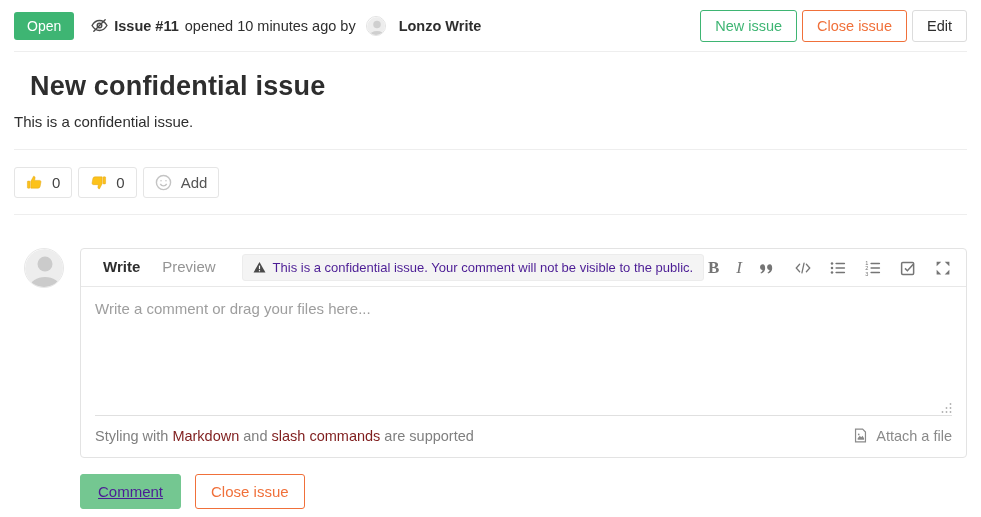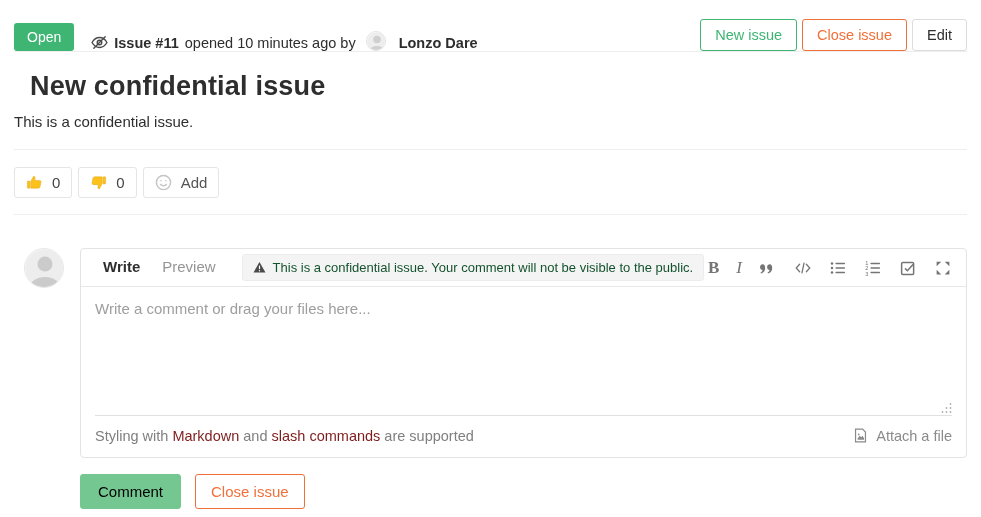--- a/index.html
+++ b/index.html
@@ -7,21 +7,21 @@
   body {
     font-family: "Liberation Sans", sans-serif;
     color: #2e2e2e;
     background: #fff;
     overflow: hidden;
   }
   .page { padding: 0 14px; }
 
   
   .issue-header {
-    display: flex; align-items: flex-end;
+    display: flex; align-items: center;
     height: 52px;
     border-bottom: 1px solid #eeeeee;
   }
   .badge-open {
     background: #3eb573; color: #fff;
     font-size: 14px; padding: 6px 13px;
     border-radius: 3px; border: none; cursor: default;
   }
   .confidential-icon { margin-left: 17px; display: inline-flex; align-items: center; }
   .hdr-text { font-size: 14.5px; margin-left: 6px; }
@@ -73,21 +73,21 @@
   }
   .tab {
     font-size: 15px; color: #959595; background: none; border: none;
     padding: 0 8px; height: 46px; cursor: pointer; font-family: inherit;
     border-bottom: 3px solid transparent; margin-right: 6px;
   }
   .tab.active { color: #2e2e2e; font-weight: bold; border-bottom-color: #2e7cd1; }
   .warning-pill {
     display: inline-flex; align-items: center; gap: 7px;
     background: #f4f4f4; border: 1px solid #ececec; border-radius: 3px;
-    padding: 5px 10px; font-size: 13px; color: #14532d; margin-left: 12px;
+    padding: 5px 10px; font-size: 13px; color: #4c1d95; margin-left: 12px;
     white-space: nowrap;
   }
   .md-toolbar { margin-left: auto; display: flex; align-items: center; gap: 17px; }
   .tb-icon {
     background: none; border: none; cursor: pointer; color: #757575;
     display: inline-flex; align-items: center; justify-content: center;
     font-family: inherit; padding: 0;
   }
   .tb-bold { font-weight: bold; font-size: 17px; font-family: "Liberation Serif", serif; }
   .tb-italic { font-style: italic; font-size: 17px; font-family: "Liberation Serif", serif; }
@@ -104,23 +104,23 @@
   .form-foot { display: flex; align-items: center; padding: 11px 14px 13px; }
   .foot-hint { font-size: 14.5px; color: #7f7f7f; }
   .foot-hint a { color: #7f1d1d; text-decoration: none; cursor: pointer; }
   .attach { margin-left: auto; display: inline-flex; align-items: center; gap: 7px;
             background: none; border: none; font-family: inherit;
             font-size: 14.5px; color: #8a8a8a; cursor: pointer; }
 
   
   .submit-row { margin-left: 66px; margin-top: 16px; display: flex; }
   .btn-comment {
-    background: #74c791; color: #000000; border: 1px solid #74c791;
+    background: #74c791; color: #4c1d95; border: 1px solid #74c791;
     font-size: 15px; padding: 8px 17px; border-radius: 3px;
-    font-family: inherit; cursor: default;
+    font-family: inherit; cursor: default; text-decoration: underline;
   }
   .btn-close-lg {
     margin-left: 14px; background: #fff; color: #f0703a;
     border: 1px solid #f0703a; font-size: 15px; padding: 8px 15px;
     border-radius: 3px; font-family: inherit; cursor: pointer;
   }
   svg { display: block; }
 </style>
 </head>
 <body>
@@ -141,21 +141,21 @@
     <span class="hdr-text hdr-strong">Issue #11</span>
     <span class="hdr-text">opened 10 minutes ago by</span>
 
     <span class="avatar-sm">
       <svg viewBox="0 0 40 40" width="20" height="20">
         <circle cx="20" cy="20" r="20" fill="#ededed"></circle>
         <circle cx="20" cy="15" r="7.5" fill="#cfcfcf"></circle>
         <path d="M5 38a15 10 0 0 1 30 0z" fill="#cfcfcf"></path>
       </svg>
     </span>
-    <span class="hdr-text hdr-strong">Lonzo Dare</span>
+    <span class="hdr-text hdr-strong">Lonzo Write</span>
 
     <div class="hdr-actions">
       <button class="btn btn-green-outline">New issue</button>
       <button class="btn btn-orange-outline">Close issue</button>
       <button class="btn btn-default">Edit</button>
     </div>
   </div>
 
   <h1 class="issue-title">New confidential issue</h1>
   <div class="issue-desc">This is a confidential issue.</div>

